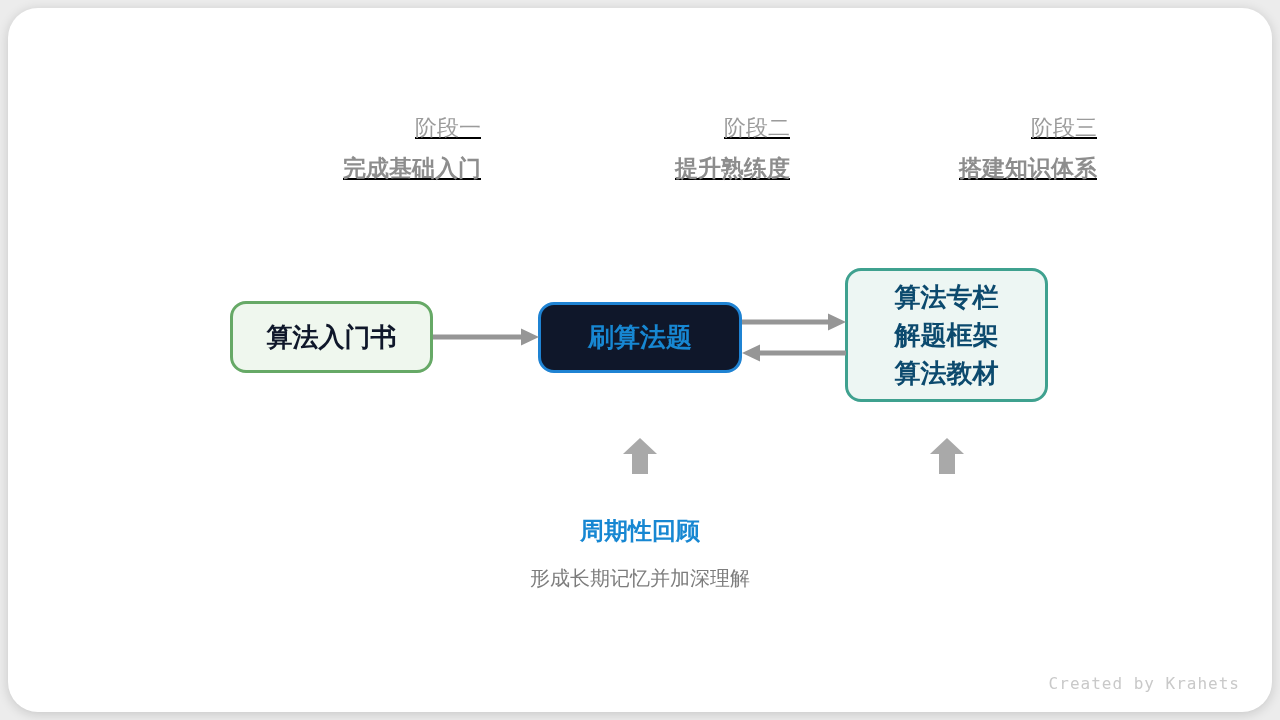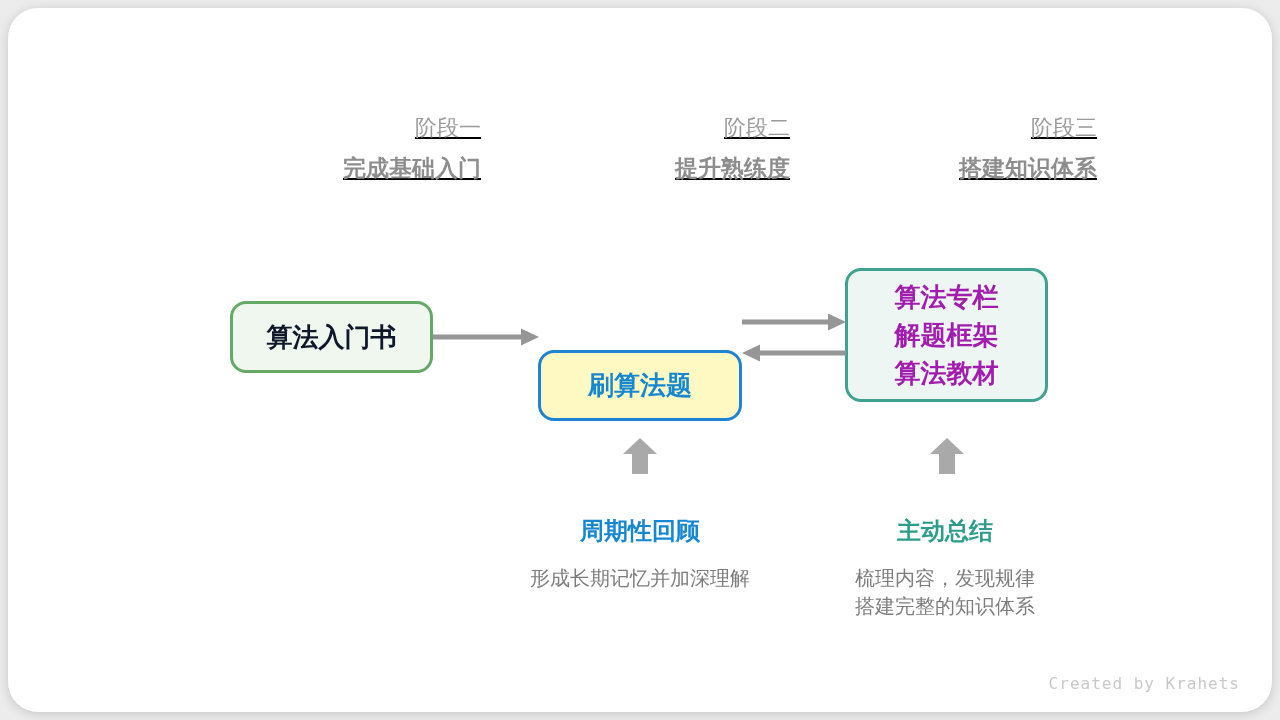--- a/index.html
+++ b/index.html
@@ -33,22 +33,22 @@
     border-radius:16px;
     border:3px solid;
     display:flex;
     flex-direction:column;
     justify-content:center;
     align-items:center;
     font-weight:bold;
     font-size:26px;
   }
   .node--green { left:230px; top:301px; width:203px; height:72px; border-color:#66a966; background:#eff7ee; color:#0f172a;text-align:right; }
-  .node--blue  { left:538px; top:302px; width:204px; height:71px; border-color:#1f83d3; background:#fef9c3; color:#1787d2;margin-top:48px; }
-  .node--teal  { left:845px; top:268px; width:203px; height:134px; border-color:#3fa18f; background:#edf6f3; color:#a21caf; }
+  .node--blue  { left:538px; top:302px; width:204px; height:71px; border-color:#1f83d3; background:#0f172a; color:#1787d2; }
+  .node--teal  { left:845px; top:268px; width:203px; height:134px; border-color:#3fa18f; background:#edf6f3; color:#0c4a6e; }
   .node--teal .node-line { line-height:38px; }
 
   
   .harrow { position:absolute; }
   .harrow-a { left:433px; top:327px; }
   .harrow-b { left:742px; top:312px; }
   .harrow-c { left:742px; top:343px; }
   .uparrow { position:absolute; top:438px; }
   .uparrow-1 { left:623px; }
   .uparrow-2 { left:930px; }
@@ -123,22 +123,15 @@
   <svg class="uparrow uparrow-2" width="34" height="36">
     <polygon points="17,0 34,16 25,16 25,36 9,36 9,16 0,16" fill="#a9a9a9"></polygon>
   </svg>
 
   <div class="annotation annotation-1">
     <div class="annotation-title annotation-title--blue">周期性回顾</div>
     <div class="annotation-desc">
       <div>形成长期记忆并加深理解</div>
     </div>
   </div>
-  <div class="annotation annotation-2">
-    <div class="annotation-title annotation-title--teal">主动总结</div>
-    <div class="annotation-desc">
-      <div>梳理内容，发现规律</div>
-      <div>搭建完整的知识体系</div>
-    </div>
-  </div>
 
   <div class="footer-credit">Created by Krahets</div>
 </div>
 
 </body></html>

